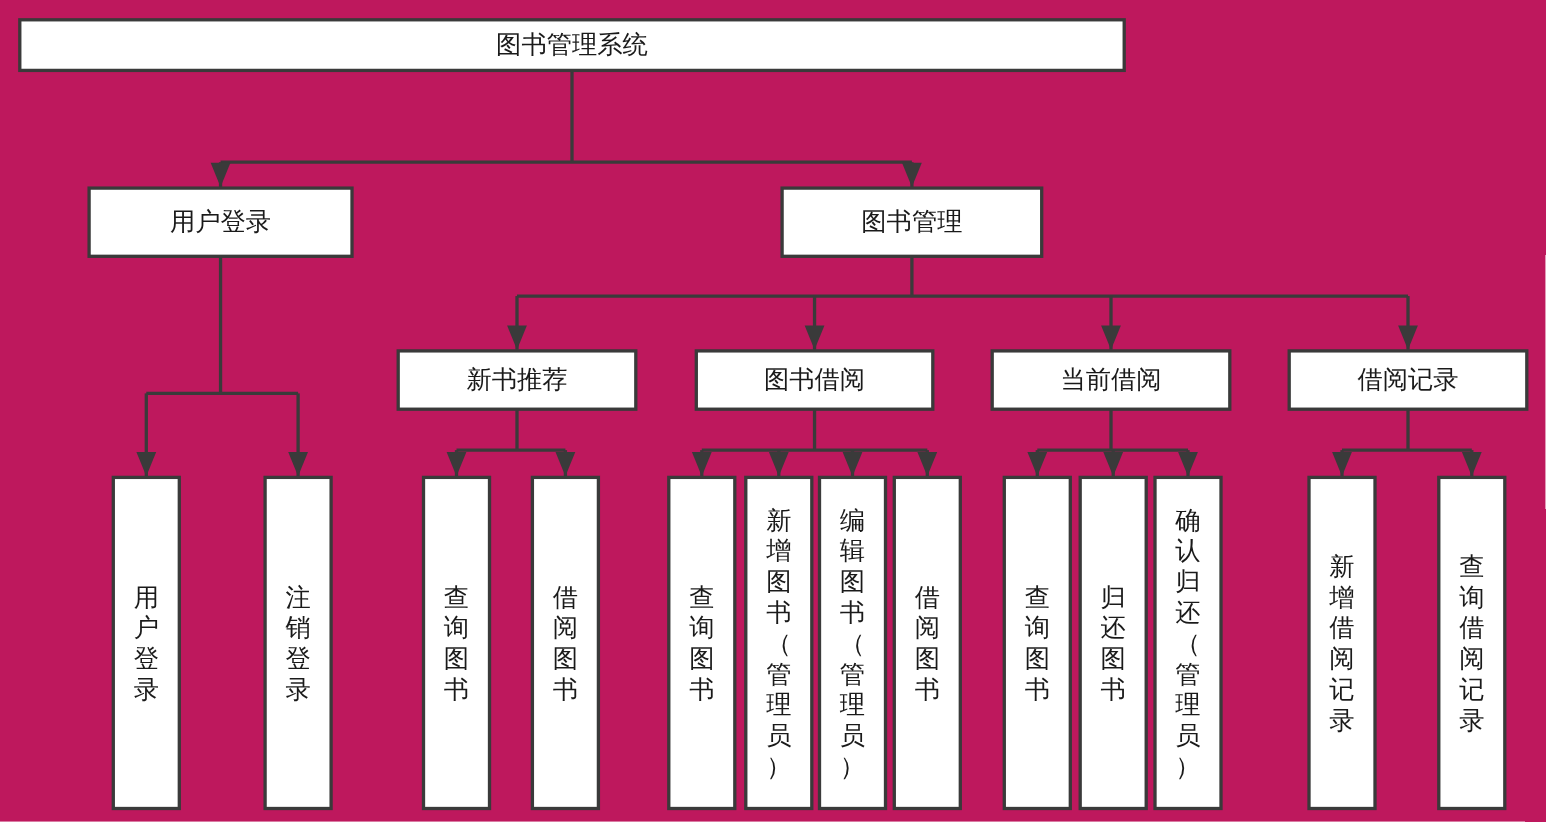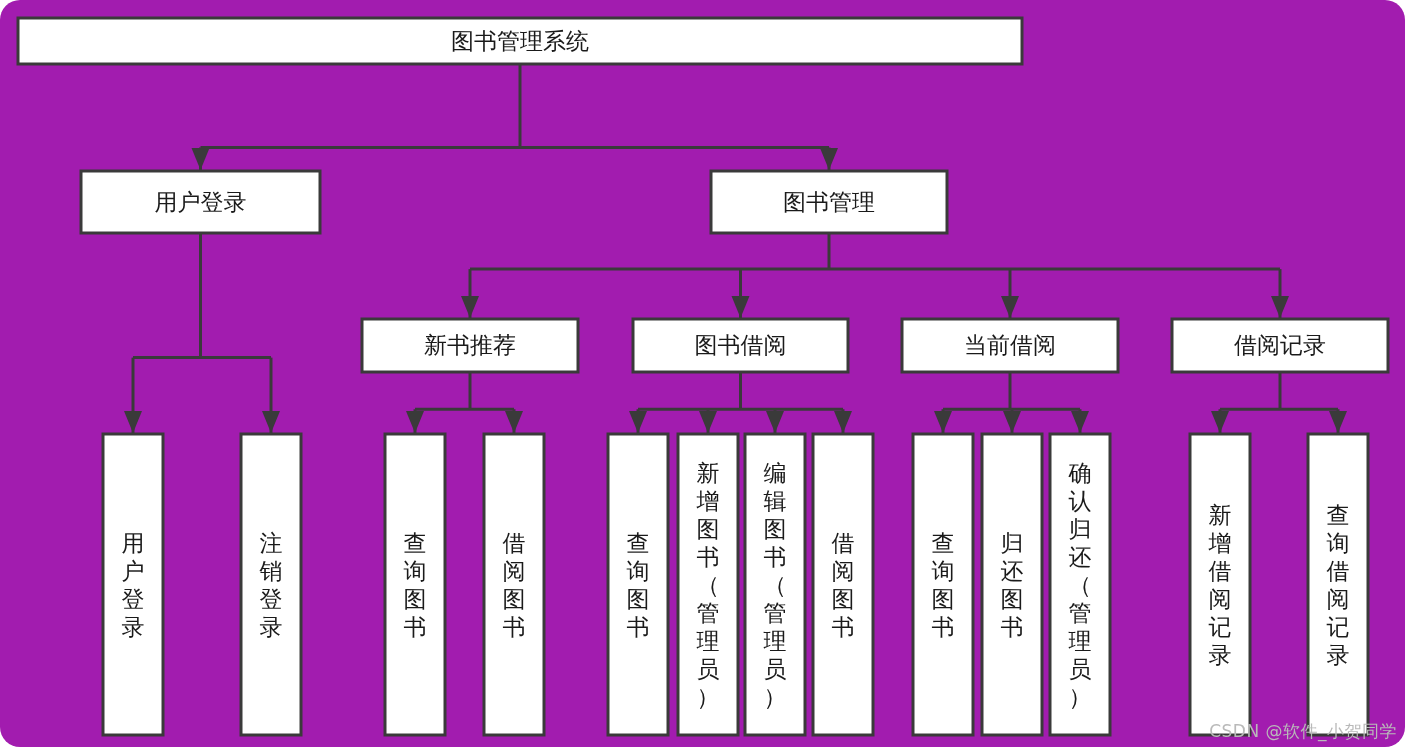--- a/index.html
+++ b/index.html
@@ -10,22 +10,21 @@
   body {
     width: 1405px;
     height: 747px;
     overflow: hidden;
     font-family: "DejaVu Sans", "Liberation Sans", sans-serif;
   }
   #diagram-root {
     position: relative;
     width: 1405px;
     height: 747px;
-    background: #a21caf;
-    border-radius: 20px;
+    background: #be185d;
   }
   svg#tree-svg {
     position: absolute;
     left: 0;
     top: 0;
     width: 1405px;
     height: 747px;
   }
   .node-box {
     fill: #ffffff;
@@ -203,14 +202,13 @@
           <rect x="1190" y="434" width="60" height="301" class="node-box"></rect>
           <text x="1220" class="leaf-label-v"><tspan x="1220" y="522.5">新</tspan><tspan x="1220" y="550.5">增</tspan><tspan x="1220" y="578.5">借</tspan><tspan x="1220" y="606.5">阅</tspan><tspan x="1220" y="634.5">记</tspan><tspan x="1220" y="662.5">录</tspan></text>
         </g>
         <g>
           <rect x="1308" y="434" width="60" height="301" class="node-box"></rect>
           <text x="1338" class="leaf-label-v"><tspan x="1338" y="522.5">查</tspan><tspan x="1338" y="550.5">询</tspan><tspan x="1338" y="578.5">借</tspan><tspan x="1338" y="606.5">阅</tspan><tspan x="1338" y="634.5">记</tspan><tspan x="1338" y="662.5">录</tspan></text>
         </g>
       </g>
   </svg>
 
-  <div class="watermark-text">CSDN @软件_小贺同学</div>
 </div>
 
 </body></html>

